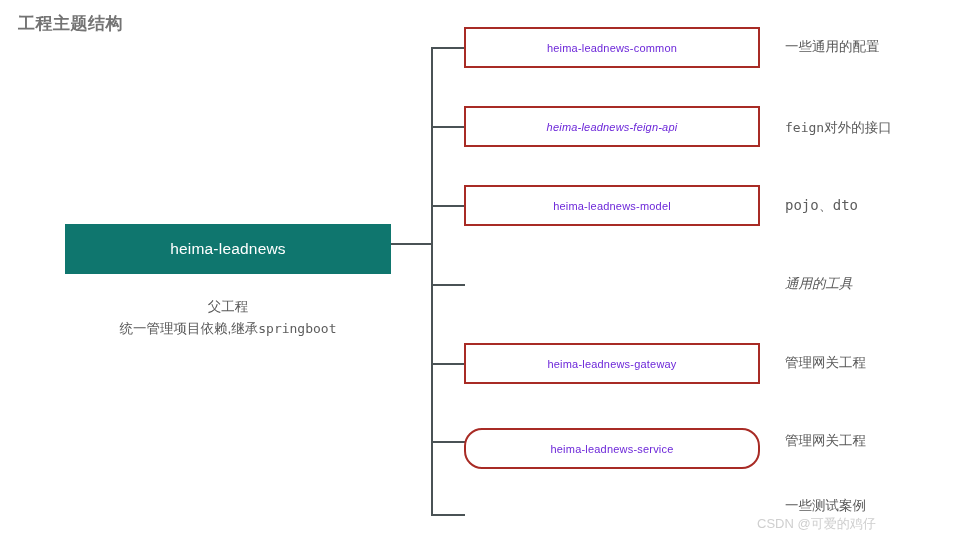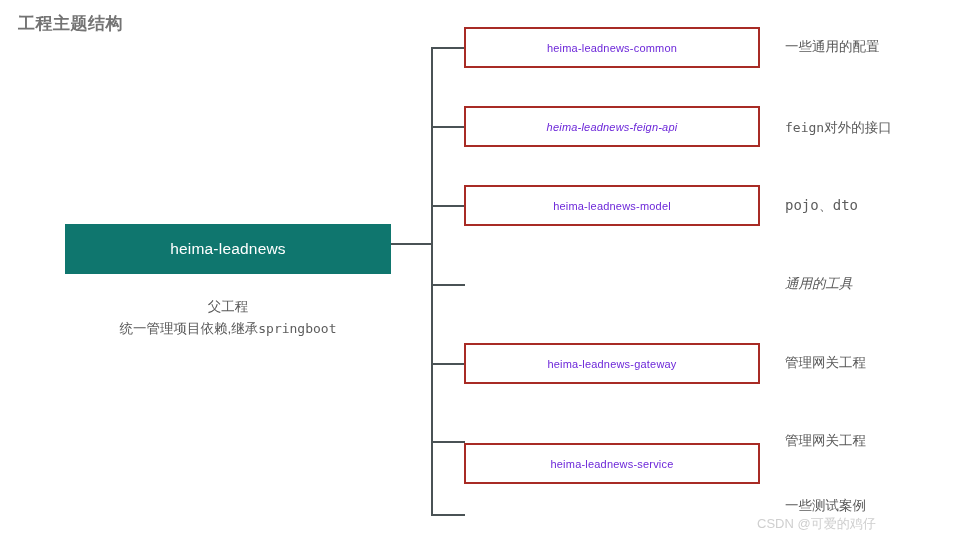--- a/index.html
+++ b/index.html
@@ -153,21 +153,21 @@
   </div>
   <div class="child-box" style="top:106px;font-style:italic;">
     <span class="child-label">heima-leadnews-feign-api</span>
   </div>
   <div class="child-box" style="top:185px;">
     <span class="child-label">heima-leadnews-model</span>
   </div>
   <div class="child-box" style="top:343px;">
     <span class="child-label">heima-leadnews-gateway</span>
   </div>
-  <div class="child-box" style="top:443px;">
+  <div class="child-box" style="top:428px;border-radius:18px;">
     <span class="child-label">heima-leadnews-service</span>
   </div>
 
   <div class="annotation" style="top:38px;">
     <span>一些通用的配置</span>
   </div>
   <div class="annotation" style="top:119px;">
     <span class="mono-inline">feign</span><span>对外的接口</span>
   </div>
   <div class="annotation mono" style="top:197px;">

